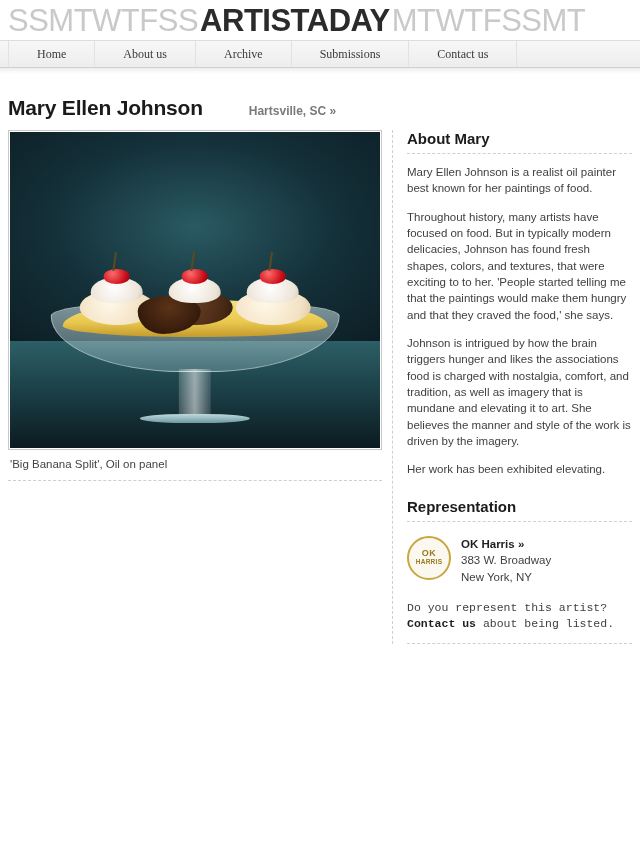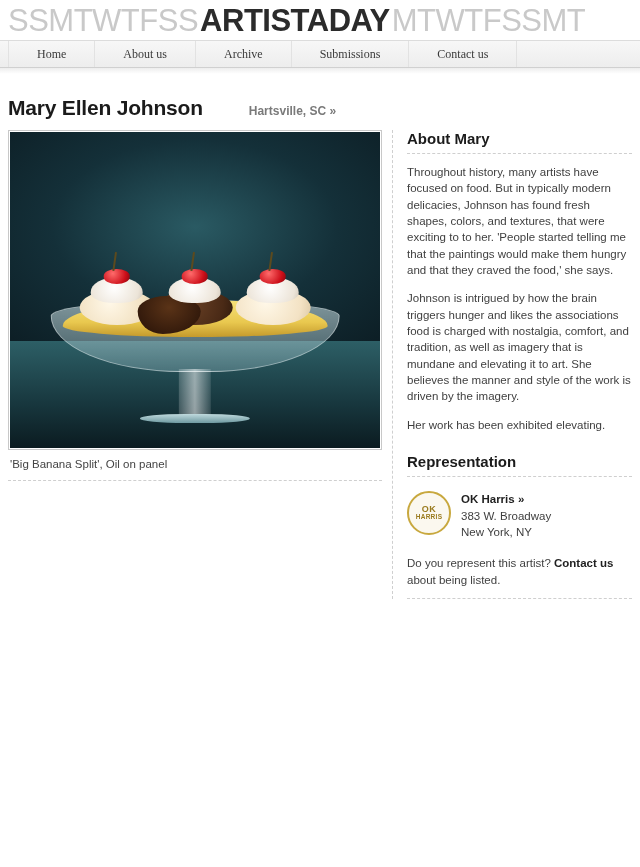--- a/index.html
+++ b/index.html
@@ -298,20 +298,21 @@
     letter-spacing: 0.5px;
   }
   .rep-logo span.small { font-size: 6.5px; letter-spacing: 0.3px; }
   .rep-info { font-size: 11.5px; line-height: 1.45; color: #3f3f3f; }
   .rep-info .gname { font-weight: bold; color: #1f1f1f; }
   .rep-ask {
     font-size: 11.5px;
     line-height: 1.45;
     color: #3f3f3f;
     margin-top: 14px;
+    font-family: Liberation Mono, monospace;
   }
   .rep-ask a { color: #1f1f1f; font-weight: bold; text-decoration: none; }
   .rep-divider { border-bottom: 1px dashed #cfcfcf; margin-top: 10px; }
 </style>
 </head>
 <body>
 
 <div class="masthead">
   <div class="logo">
     <span class="days-left">SSMTWTFSS</span>
@@ -367,20 +368,21 @@
       <div class="art-caption">'Big Banana Split', Oil on panel</div>
     </div>
 
 
   </div>
 
   <div class="col-right">
 
     <div class="sec-head">About Mary</div>
     <div class="bio">
+      <p>Mary Ellen Johnson is a realist oil painter best known for her paintings of food.</p>
       <p>Throughout history, many artists have focused on food. But in typically modern delicacies, Johnson has found fresh shapes, colors, and textures, that were exciting to to her. 'People started telling me that the paintings would make them hungry and that they craved the food,' she says.</p>
       <p>Johnson is intrigued by how the brain triggers hunger and likes the associations food is charged with nostalgia, comfort, and tradition, as well as imagery that is mundane and elevating it to art. She believes the manner and style of the work is driven by the imagery.</p>
       <p>Her work has been exhibited elevating.</p>
     </div>
 
     <div class="rep-block">
       <div class="sec-head">Representation</div>
       <div class="rep-row">
         <div class="rep-logo">
           <span>OK</span>

